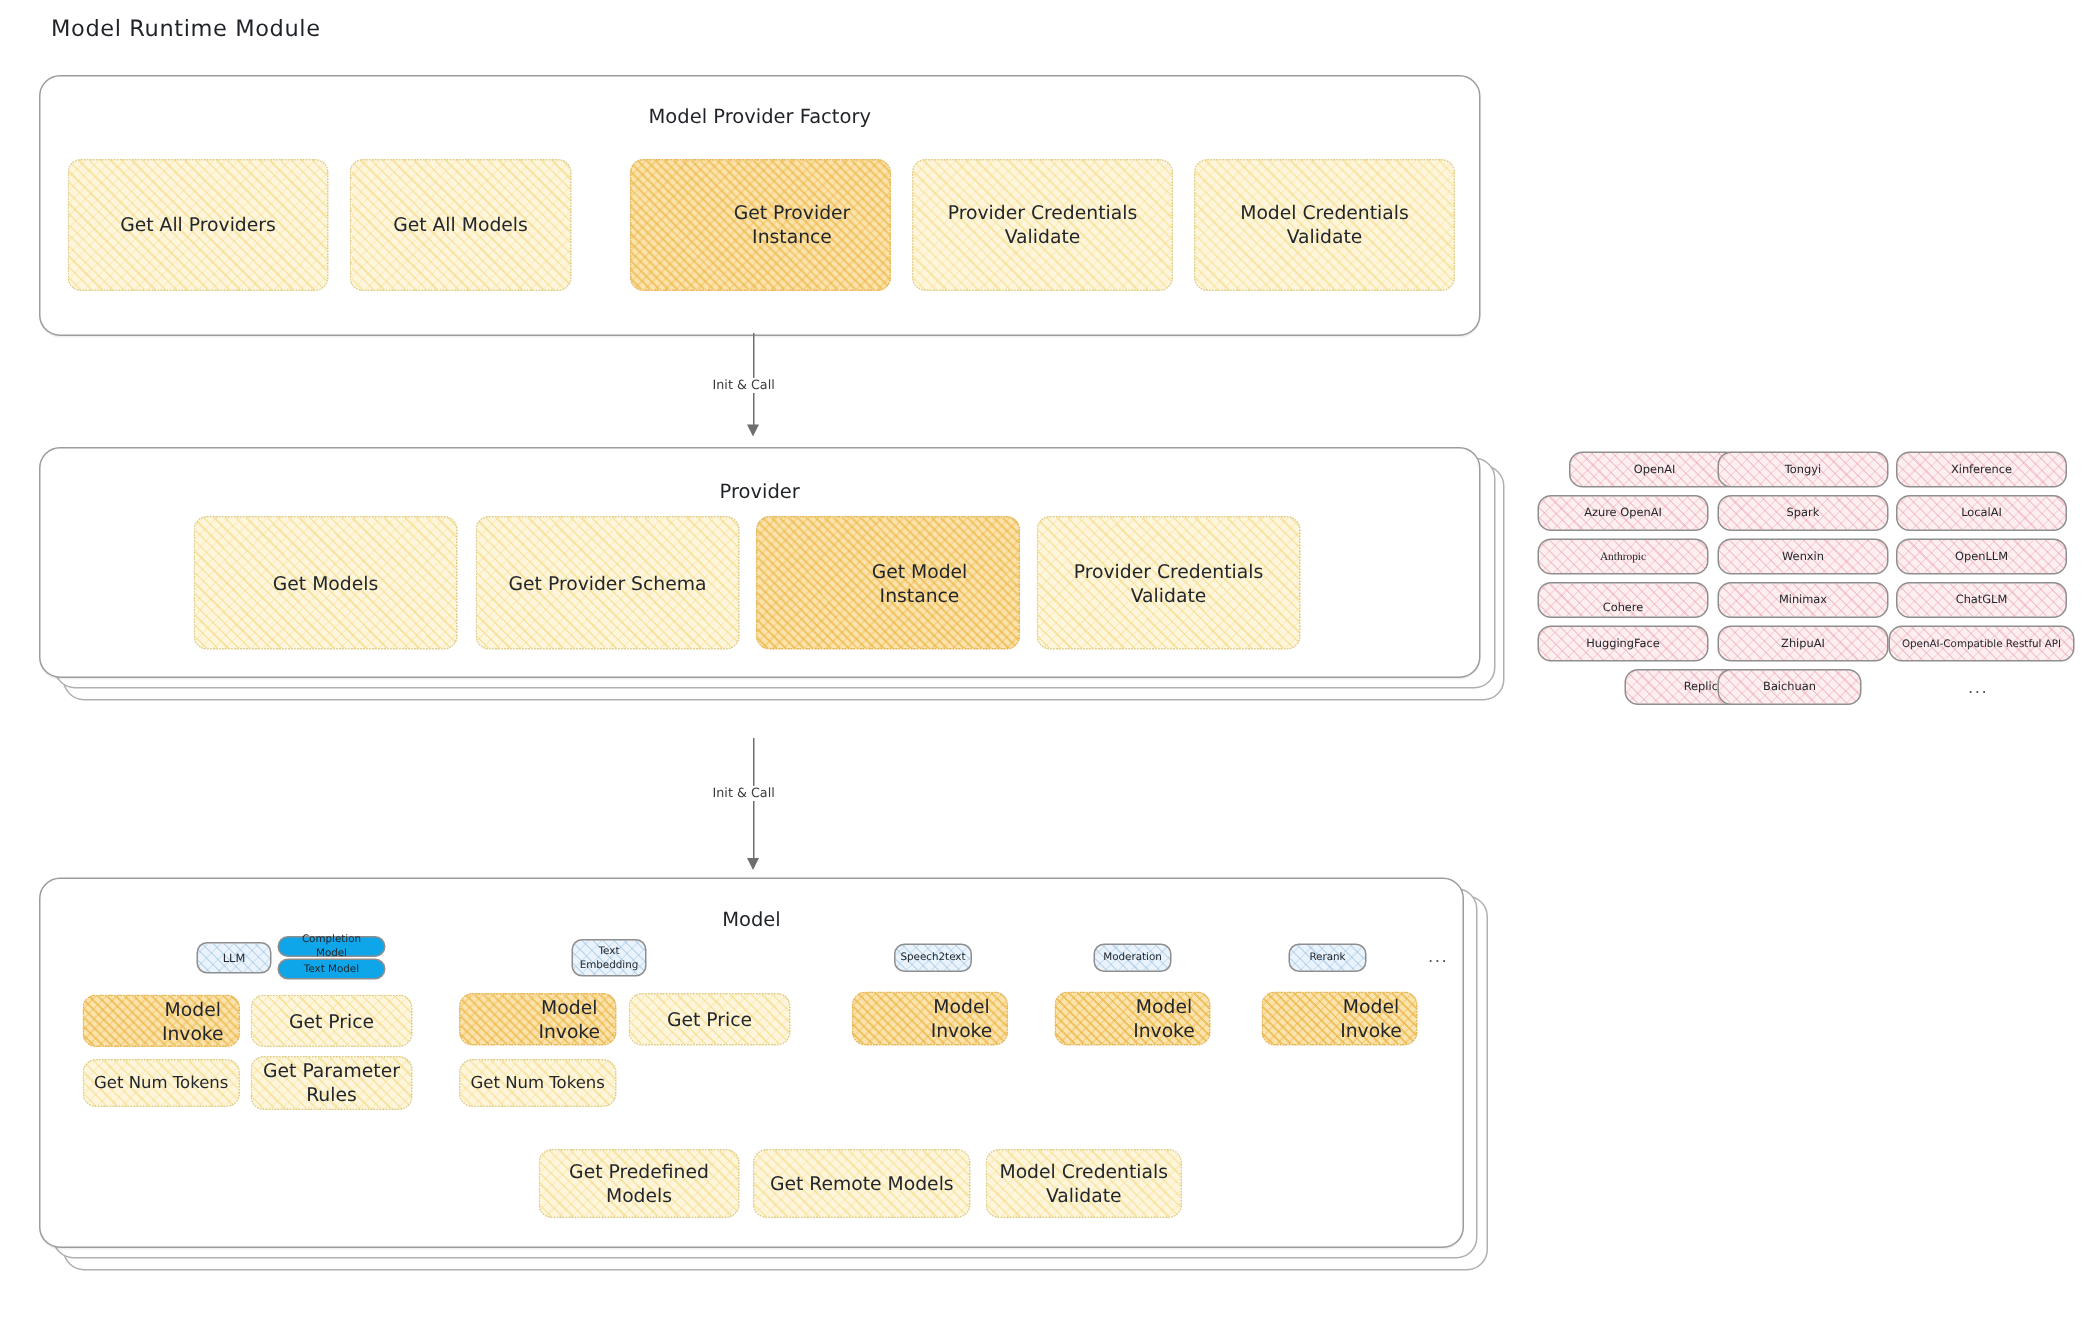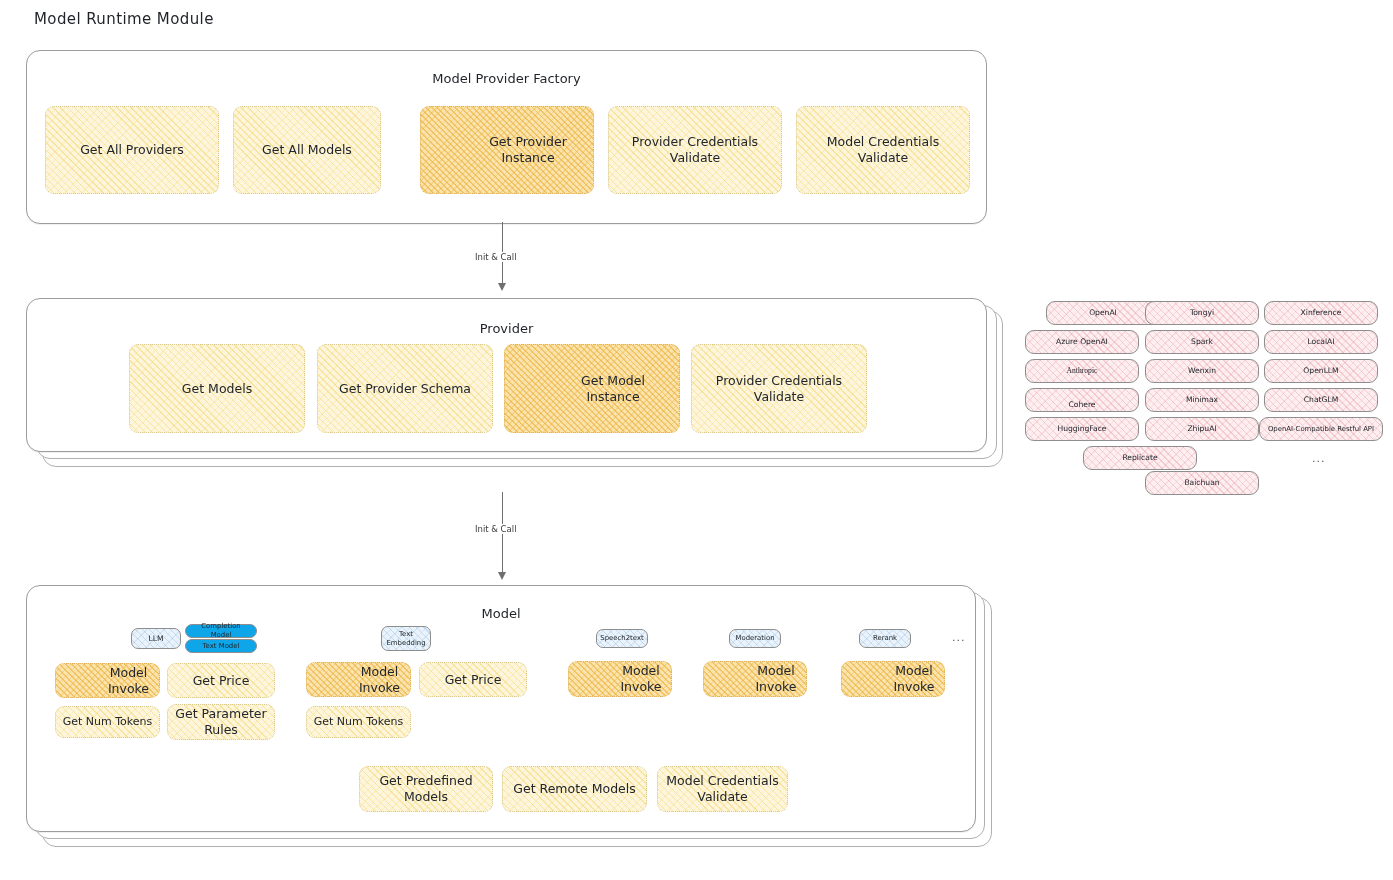--- a/index.html
+++ b/index.html
@@ -194,21 +194,21 @@
     </div>
   <div class="node n-pink fs-8" style="left:1145px;top:359px;width:114px;height:24px;">
     <span>Wenxin</span>
     </div>
   <div class="node n-pink fs-8" style="left:1145px;top:388px;width:114px;height:24px;">
     <span>Minimax</span>
     </div>
   <div class="node n-pink fs-8" style="left:1145px;top:417px;width:114px;height:24px;">
     <span>ZhipuAI</span>
     </div>
-  <div class="node n-pink fs-8" style="left:1145px;top:446px;width:114px;height:24px;margin-top:25px;">
+  <div class="node n-pink fs-8" style="left:1145px;top:446px;width:96px;height:24px;">
     <span>Baichuan</span>
     </div>
 
   <div class="node n-pink fs-8" style="left:1264px;top:301px;width:114px;height:24px;">
     <span>Xinference</span>
     </div>
   <div class="node n-pink fs-8" style="left:1264px;top:330px;width:114px;height:24px;">
     <span>LocalAI</span>
     </div>
   <div class="node n-pink fs-8" style="left:1264px;top:359px;width:114px;height:24px;">

